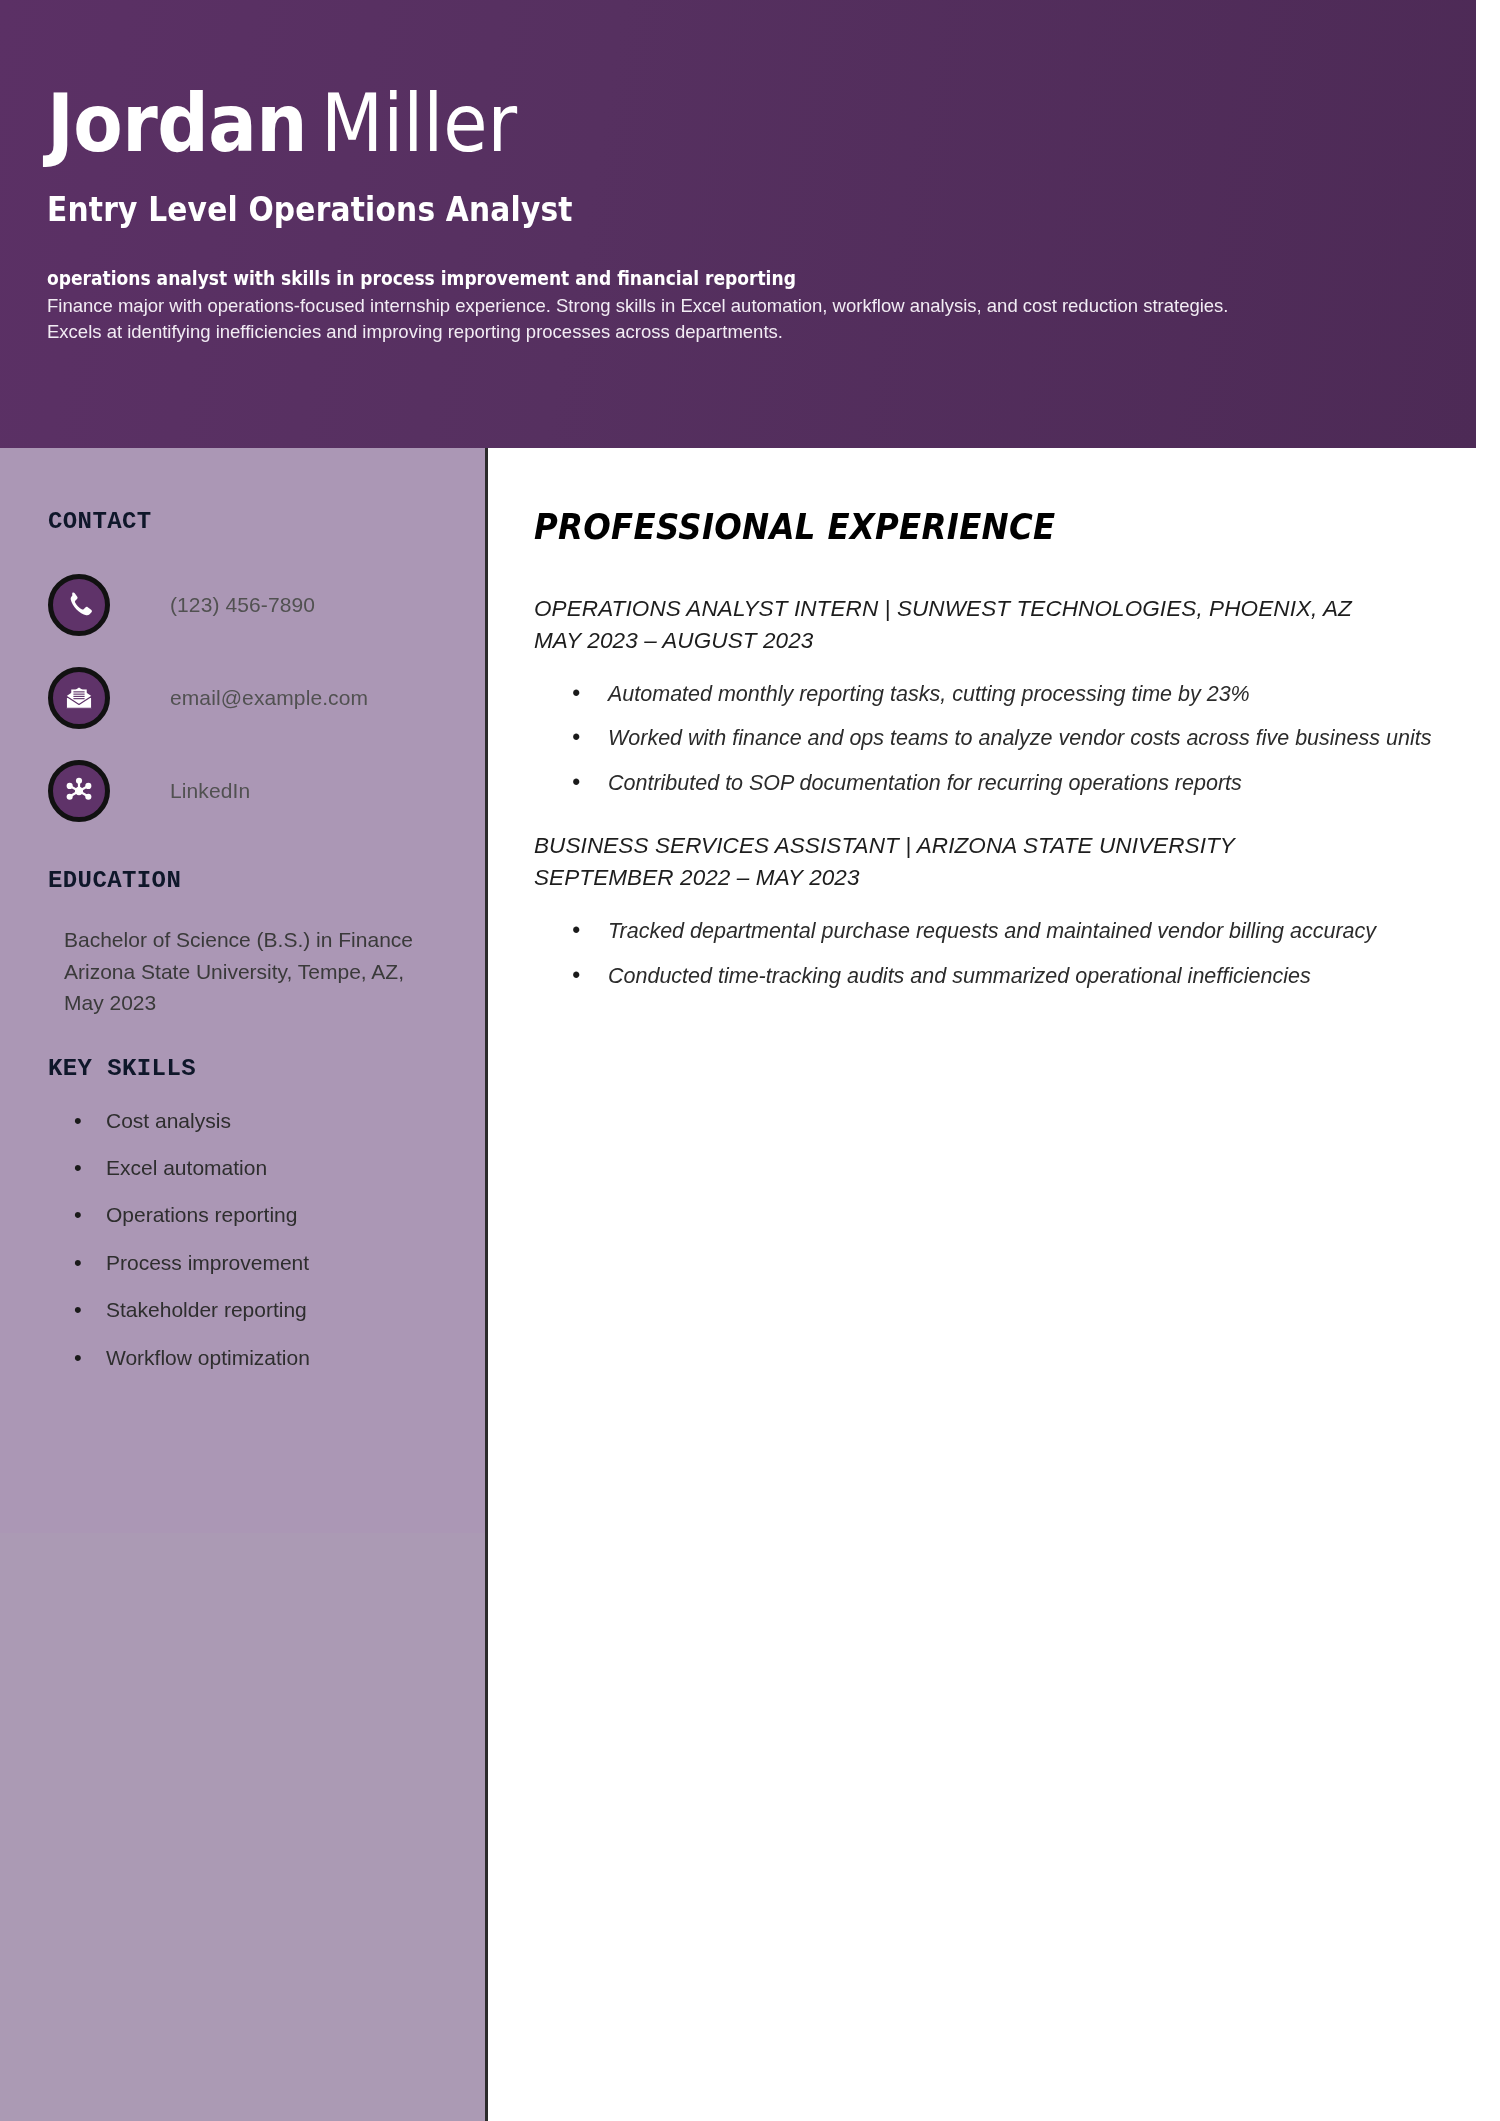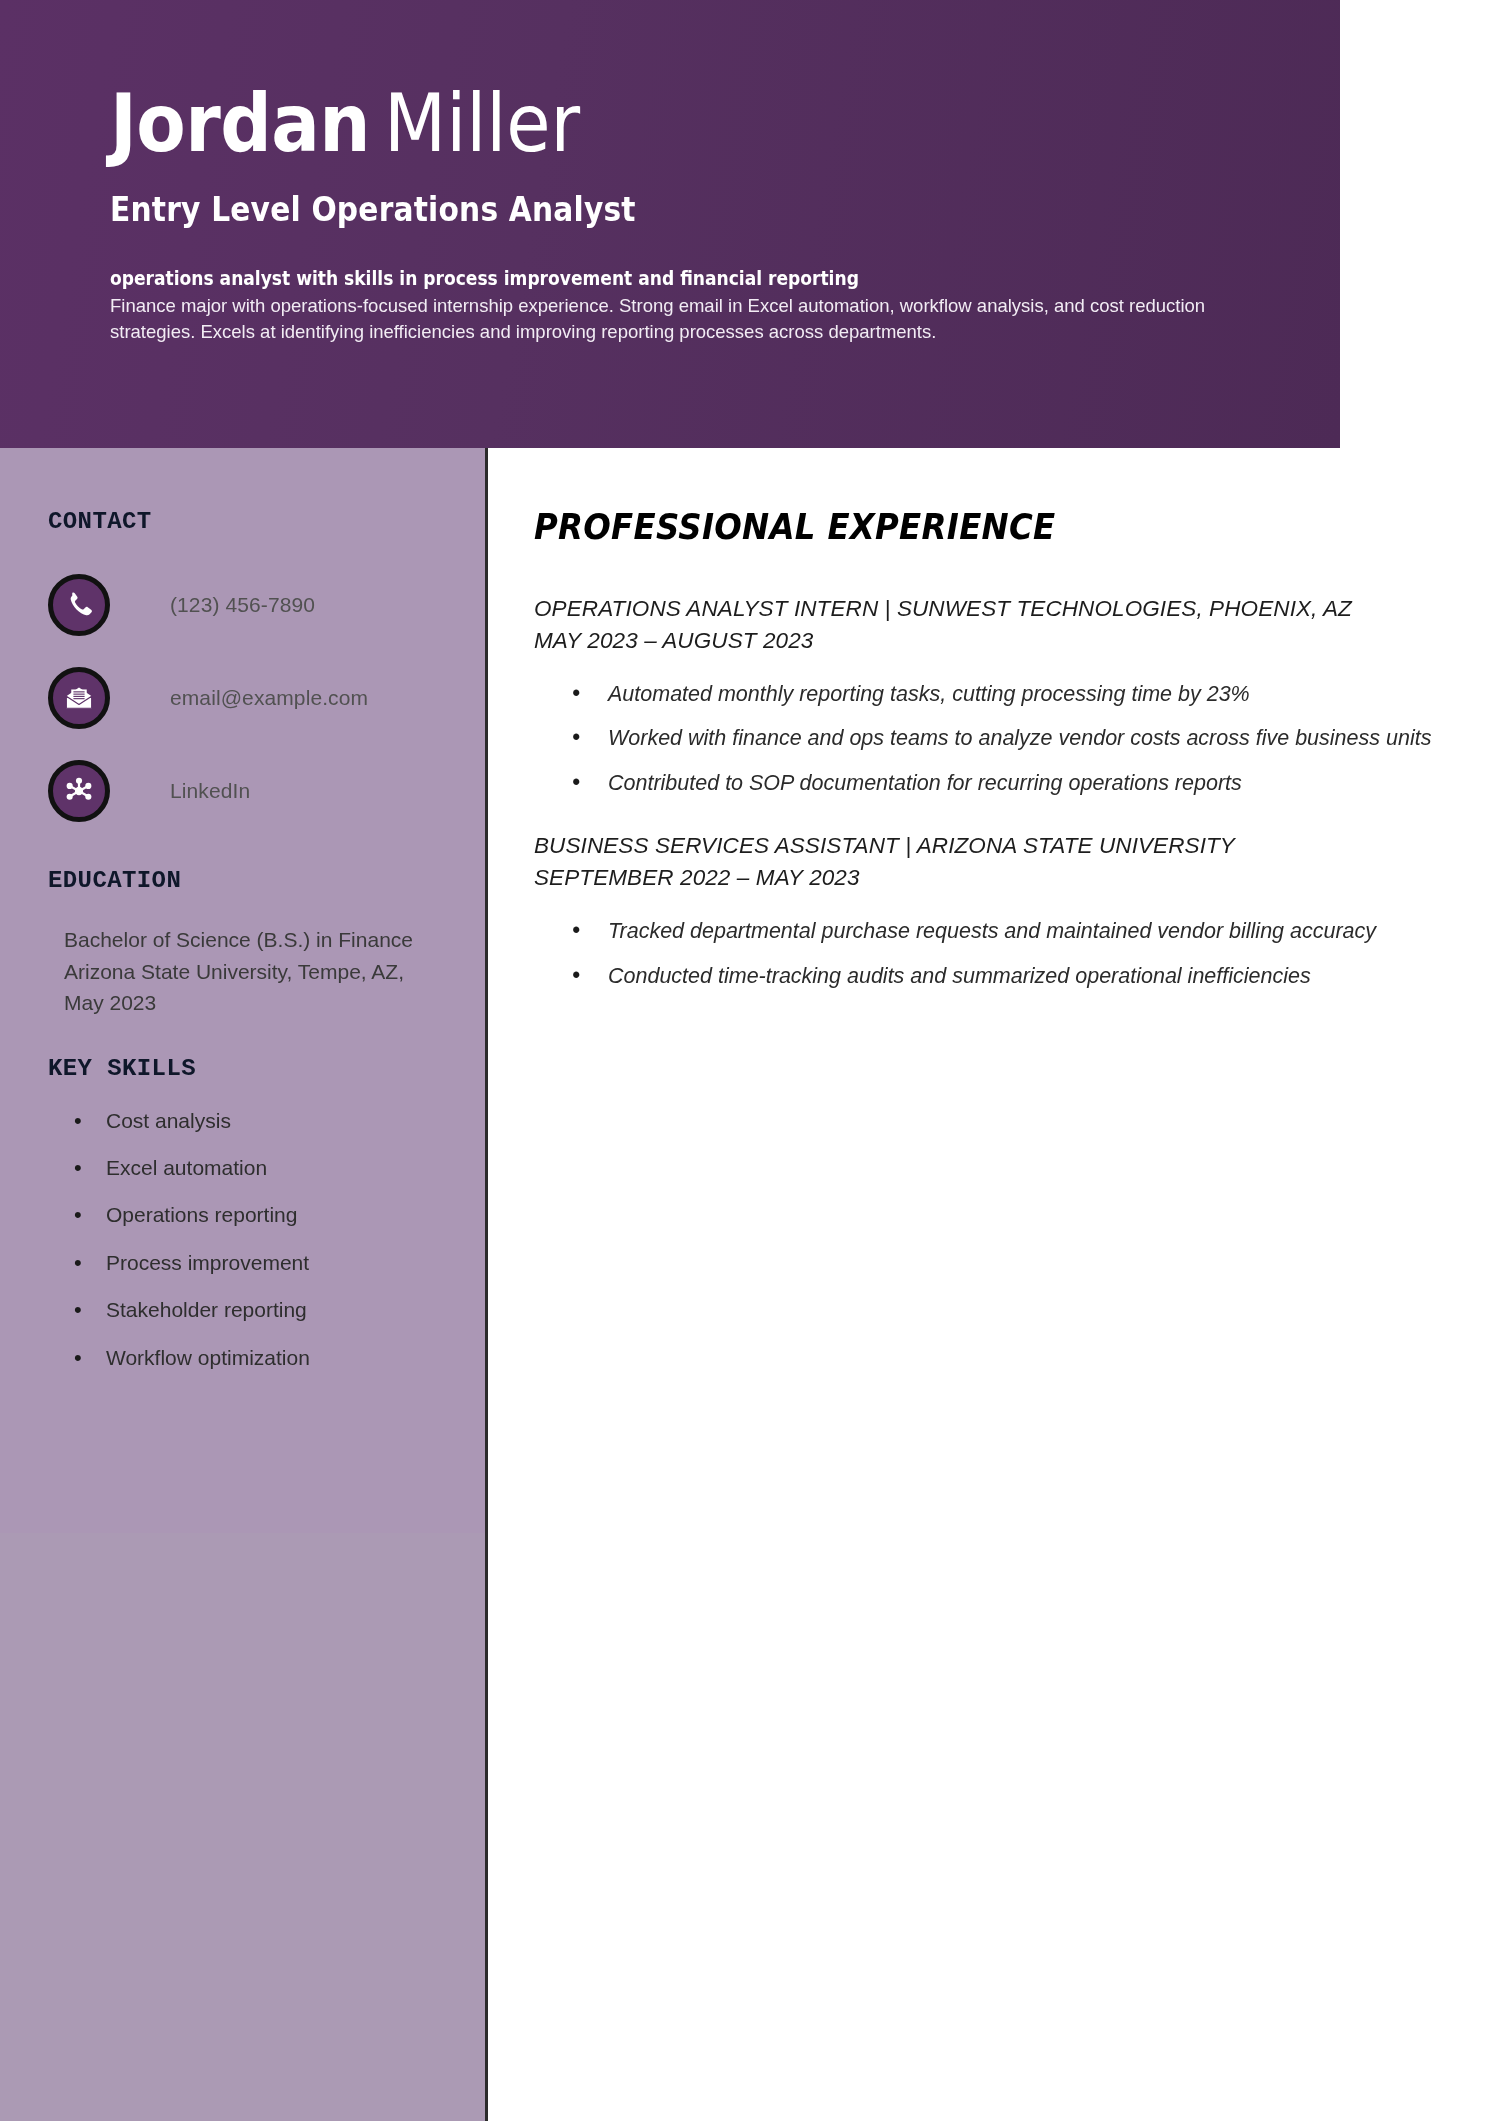--- a/index.html
+++ b/index.html
@@ -15,24 +15,24 @@
     position: relative;
     width: 1500px;
     height: 2121px;
     overflow: hidden;
     background: #ffffff;
   }
 
   
   .header {
     position: relative;
-    width: 1340px;
+    width: 1476px;
     height: 448px;
     background: linear-gradient(100deg, #5b3065 0%, #563060 40%, #4d2a56 100%);
-    padding: 84px 110px 0 110px;
+    padding: 84px 110px 0 47px;
   }
 
   .name-line {
     white-space: nowrap;
     line-height: 1.0;
     margin-bottom: 26px;
   }
   .name-first {
     font-family: "DejaVu Sans Condensed", "Liberation Sans Narrow", "Liberation Sans", sans-serif;
     font-size: 80px;
@@ -228,21 +228,21 @@
 <body>
 
 <div class="page">
 
   <div class="header">
     <div class="name-line">
       <span class="name-first">Jordan</span><span class="name-last">Miller</span>
     </div>
     <div class="job-title">Entry Level Operations Analyst</div>
     <div class="summary-head">operations analyst with skills in process improvement and financial reporting</div>
-    <div class="summary-body">Finance major with operations-focused internship experience. Strong email in Excel automation, workflow analysis, and cost reduction strategies. Excels at identifying inefficiencies and improving reporting processes across departments.</div>
+    <div class="summary-body">Finance major with operations-focused internship experience. Strong skills in Excel automation, workflow analysis, and cost reduction strategies. Excels at identifying inefficiencies and improving reporting processes across departments.</div>
   </div>
 
   <div class="body-wrap">
 
     <aside class="sidebar">
       <div class="sidebar-lower"></div>
 
       <h2 class="side-h">CONTACT</h2>
 
       <div class="contact-list">

